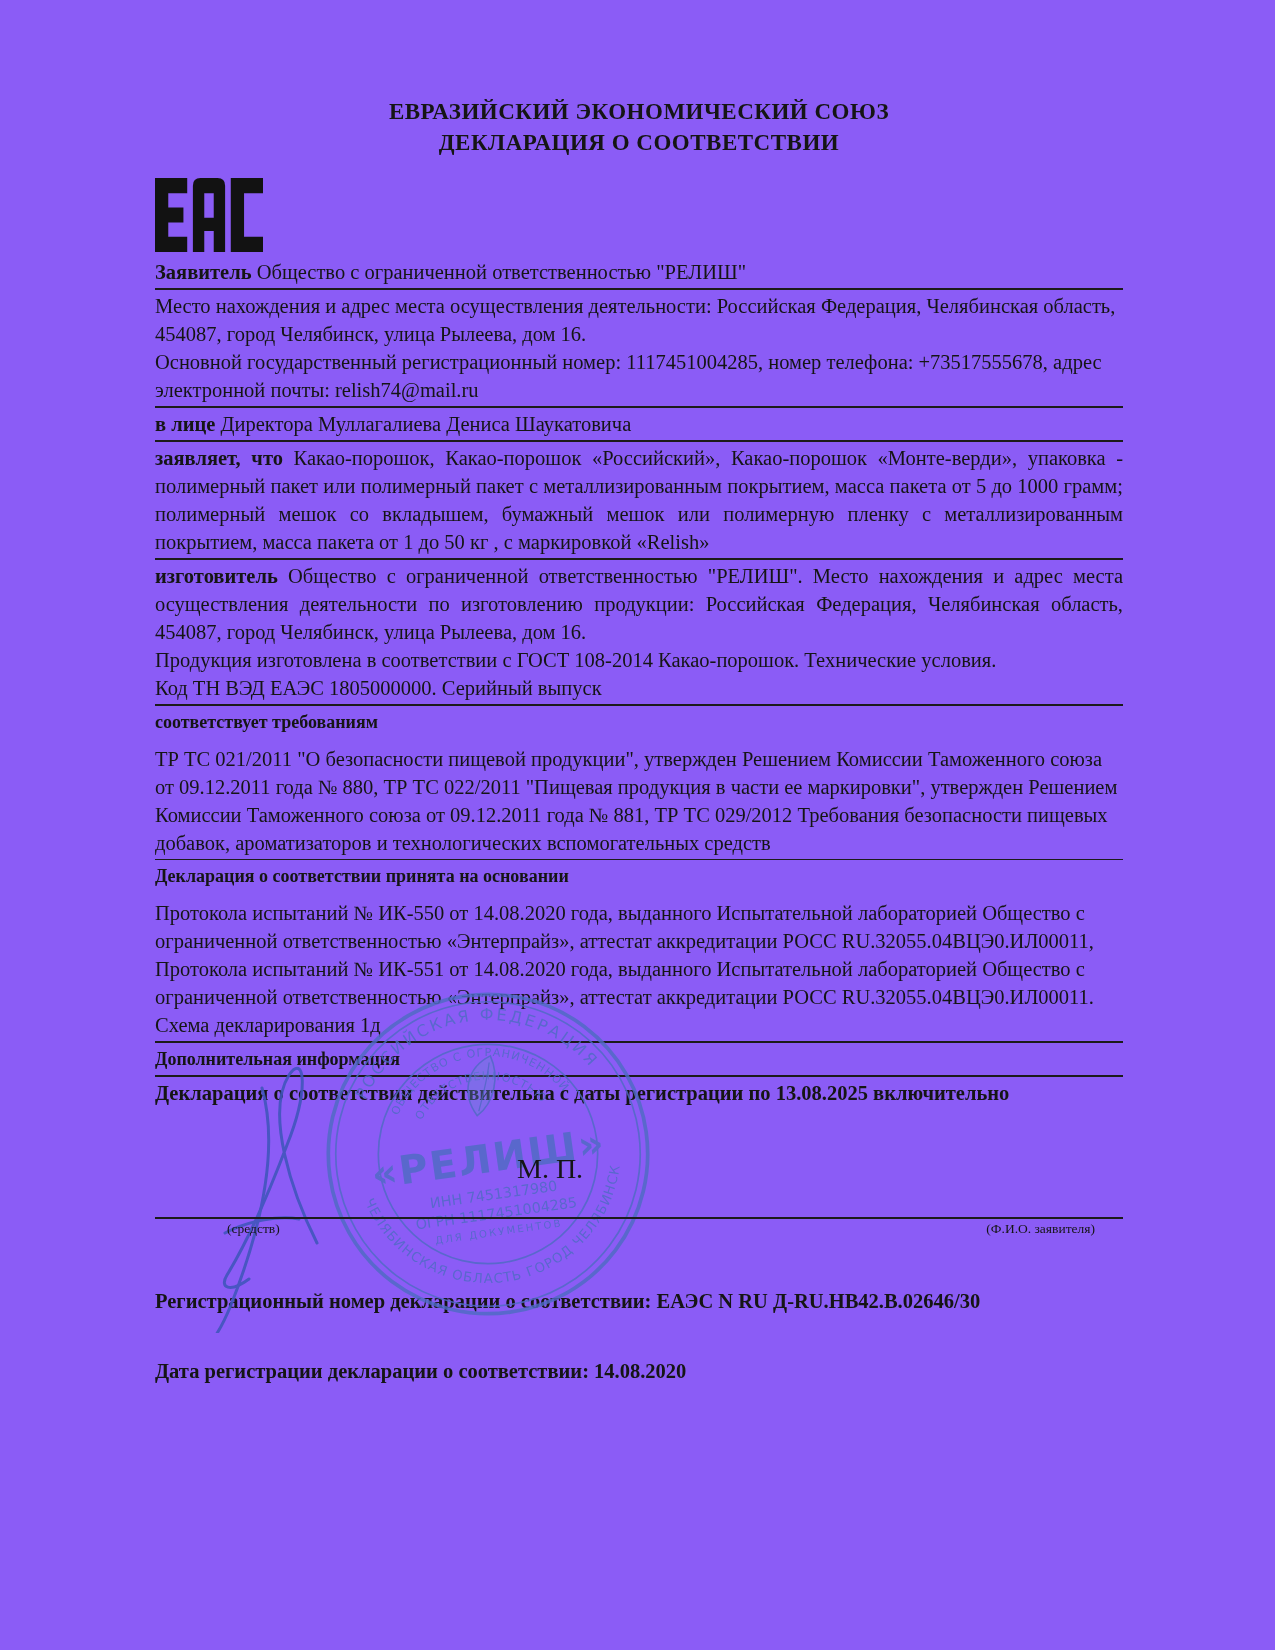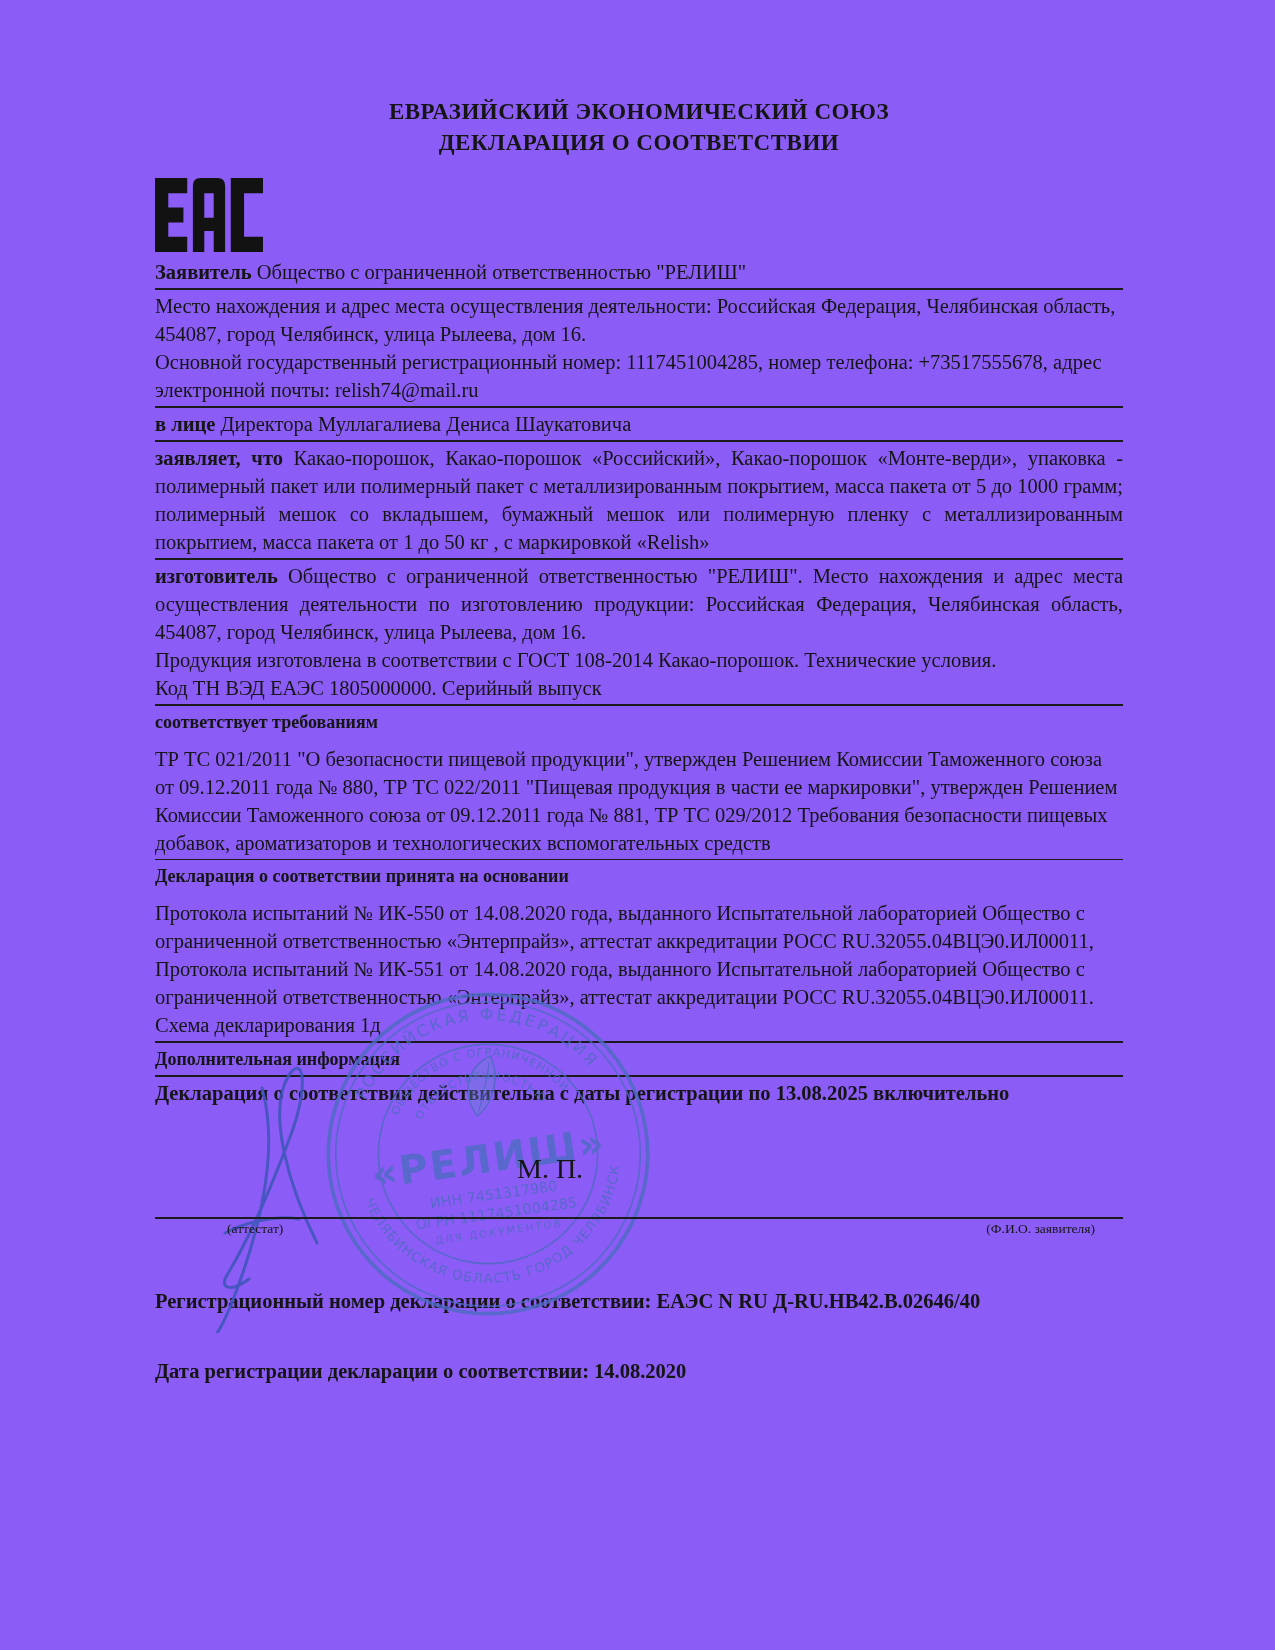--- a/index.html
+++ b/index.html
@@ -148,27 +148,27 @@
               <text x="155" y="198" font-size="13.5">ИНН 7451317980</text>
               <text x="155" y="216" font-size="13.5">ОГРН 1117451004285</text>
               <text x="155" y="232" font-size="9.5" letter-spacing="2">ДЛЯ ДОКУМЕНТОВ</text>
             </g>
           </g>
         </svg>
       </div>
 
       <div class="mp">М. П.</div>
       <div class="sig-rule"></div>
-      <div class="sig-cap-left">(аттестат)</div>
+      <div class="sig-cap-left">(средств)</div>
       <div class="sig-cap-right">(Ф.И.О. заявителя)</div>
     </div>
 
     <p class="reg-line">
       <span>Регистрационный номер декларации о соответствии:</span>
-      <span>ЕАЭС N RU Д-RU.НВ42.В.02646/40</span>
+      <span>ЕАЭС N RU Д-RU.НВ42.В.02646/30</span>
     </p>
 
     <p class="date-line">
       <span>Дата регистрации декларации о соответствии:</span>
       <span>14.08.2020</span>
     </p>
 
   </div>
 </div>
 

